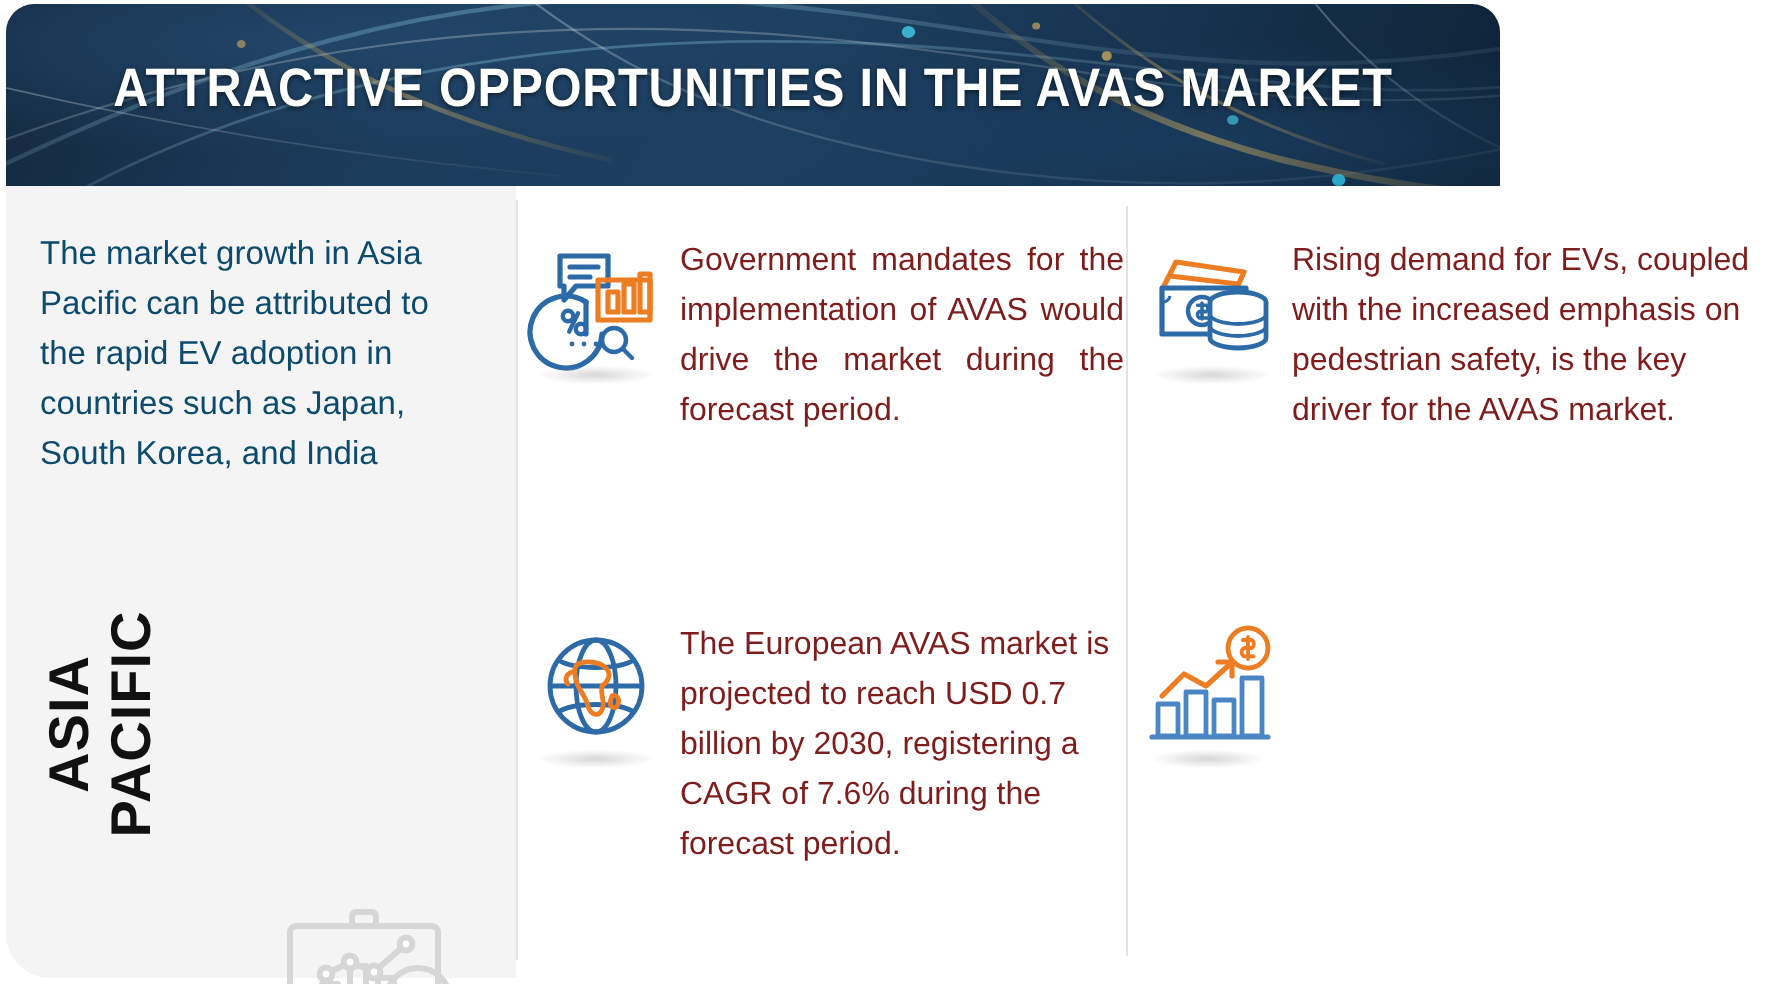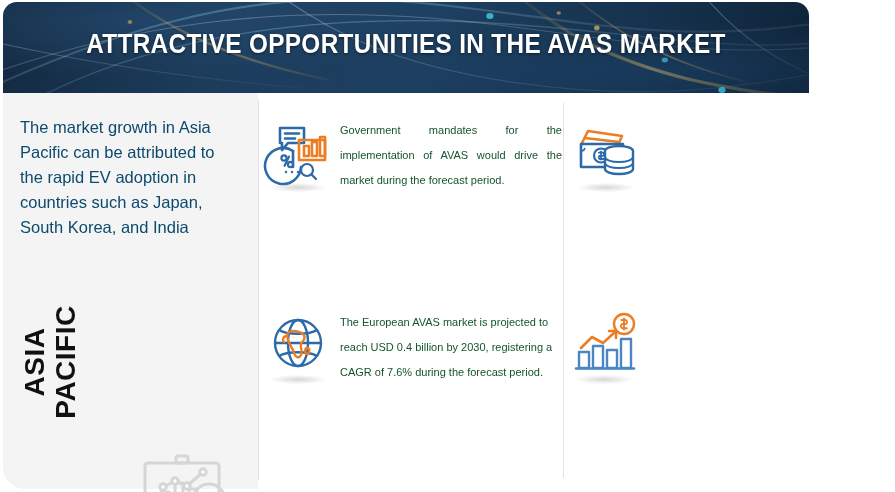--- a/index.html
+++ b/index.html
@@ -16,21 +16,21 @@
     height: 492px;
     background: #ffffff;
     overflow: hidden;
   }
 
   
   .header {
     position: absolute;
     left: 3px;
     top: 2px;
-    width: 806px;
+    width: 747px;
     height: 91px;
     border-radius: 14px 14px 0 0;
     background:
       radial-gradient(ellipse 60% 90% at 18% 20%, rgba(40,80,120,0.55) 0%, rgba(20,45,75,0) 70%),
       radial-gradient(ellipse 55% 80% at 82% 75%, rgba(30,70,110,0.45) 0%, rgba(16,36,60,0) 70%),
       linear-gradient(115deg, #13283f 0%, #1c3c5c 28%, #1d3f60 52%, #16324e 76%, #0e2237 100%);
     overflow: hidden;
   }
   .header-streaks {
     position: absolute;
@@ -124,23 +124,23 @@
   .icon-shadow {
     position: absolute;
     left: 8px;
     bottom: 2px;
     width: 56px;
     height: 9px;
     border-radius: 50%;
     background: radial-gradient(ellipse at center, rgba(120,120,120,0.30) 0%, rgba(160,160,160,0.10) 55%, rgba(255,255,255,0) 75%);
   }
   .card-text {
-    font-size: 11px;
+    font-size: 16px;
     line-height: 25px;
-    color: #14532d;
+    color: #7f1d1d;
   }
   .card-text.justify { text-align: justify; text-justify: inter-word; }
 
   #card-tl { left: 262px; top: 118px; width: 300px; }
   #card-tl .card-text { width: 224px; margin-left: 6px; }
 
   #card-tr { left: 570px; top: 118px; width: 322px; }
   #card-tr .card-text { width: 240px; margin-left: 4px; }
 
   #card-bl { left: 262px; top: 310px; width: 300px; }
@@ -277,41 +277,42 @@
           <ellipse cx="49" cy="33" rx="14" ry="5"></ellipse>
           <path d="M35,33 v18 a14,5 0 0 0 28,0 v-18"></path>
         </g>
         <g fill="none" stroke="#2c6aa8" stroke-width="1.9">
           <path d="M35,39 a14,5 0 0 0 28,0"></path>
           <path d="M35,45 a14,5 0 0 0 28,0"></path>
         </g>
       </svg>
       <div class="icon-shadow"></div>
     </div>
+    <div class="card-text">Rising demand for EVs, coupled with the increased emphasis on pedestrian safety, is the key driver for the AVAS market.</div>
   </div>
 
   <div class="card" id="card-bl">
     <div class="card-icon-wrap">
       <svg width="72" height="68" viewBox="0 0 72 68">
         <g fill="none" stroke="#2c6aa8" stroke-width="2.4">
           <circle cx="36" cy="33" r="23"></circle>
           <ellipse cx="36" cy="33" rx="10" ry="23"></ellipse>
           <line x1="13" y1="33" x2="59" y2="33"></line>
           <path d="M17,20 C25,25 47,25 55,20"></path>
           <path d="M17,46 C25,41 47,41 55,46"></path>
         </g>
         <g fill="none" stroke="#ec7d23" stroke-width="2.4" stroke-linejoin="round" stroke-linecap="round">
           <path d="M27,22 C31,20 38,21 41,24 C44,27 42,31 39,33 C38,38 41,41 39,45 C37,49 33,47 32,43 C31,38 27,35 26,30 C25,26 25,23 27,22 Z"></path>
           <path d="M44,38 C46,37 48,39 47,42 C46,45 43,44 43,41 Z"></path>
           <path d="M24,26 C21,27 20,30 22,32"></path>
         </g>
       </svg>
       <div class="icon-shadow"></div>
     </div>
-    <div class="card-text">The European AVAS market is projected to reach USD 0.4 billion by 2030, registering a CAGR of 7.6% during the forecast period.</div>
+    <div class="card-text">The European AVAS market is projected to reach USD 0.7 billion by 2030, registering a CAGR of 7.6% during the forecast period.</div>
   </div>
 
   <div class="card" id="card-br">
     <div class="card-icon-wrap">
       <svg width="72" height="68" viewBox="0 0 72 68">
         <g fill="#ffffff" stroke="#4a86c6" stroke-width="2.4" stroke-linejoin="round">
           <rect x="11" y="42" width="10" height="16"></rect>
           <rect x="25" y="36" width="10" height="22"></rect>
           <rect x="39" y="40" width="10" height="18"></rect>
           <rect x="53" y="29" width="10" height="29"></rect>

